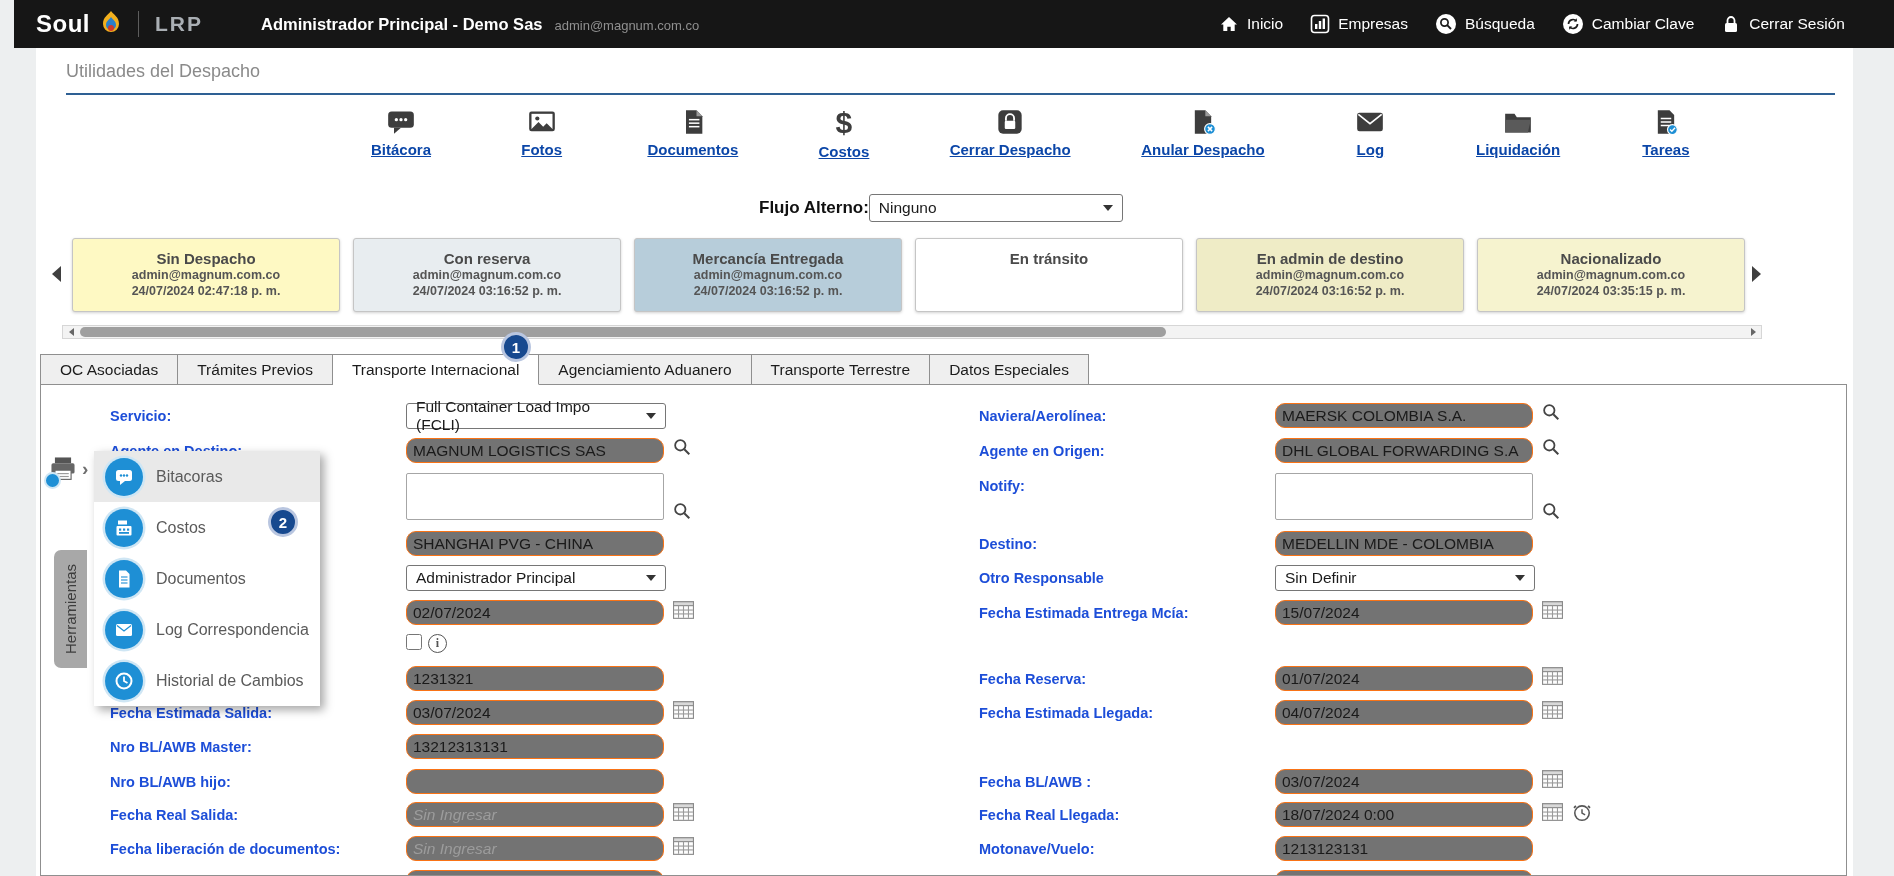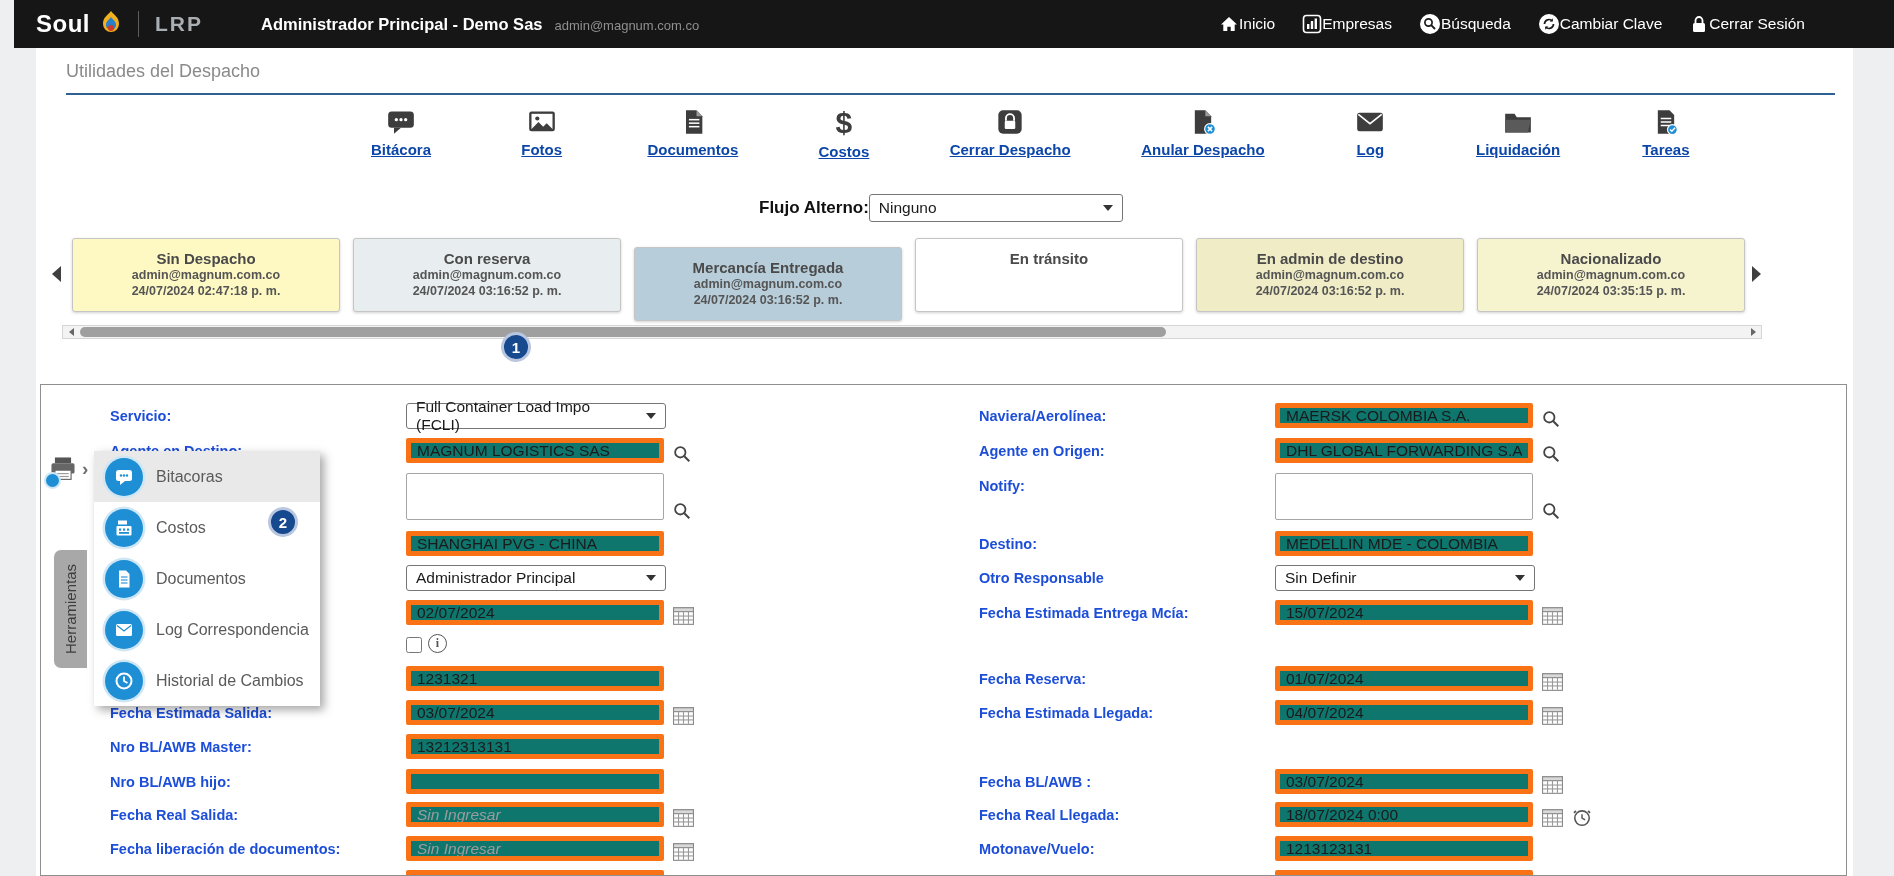--- a/index.html
+++ b/index.html
@@ -8,21 +8,21 @@
 
 .topbar{position:absolute;left:14px;top:0;width:100%;height:48px;background:#161616;color:#fff;display:flex;align-items:center}
 .brand{display:flex;align-items:center;gap:10px;padding-left:22px}
 .brand-name{font-size:24px;font-weight:bold;letter-spacing:.5px}
 .brand-sep{width:1px;height:26px;background:#5d5d5d;margin:0 6px}
 .brand-product{font-size:21px;font-weight:bold;color:#a9aeb3;letter-spacing:2px}
 .user-block{margin-left:58px;display:flex;align-items:baseline;gap:12px}
 .user-title{font-size:16.5px;font-weight:bold}
 .user-email{font-size:13px;color:#8f8f8f}
 .topnav{position:absolute;left:1205px;top:0;height:48px;display:flex;align-items:center;gap:27px}
-.nav-item{display:flex;align-items:center;gap:0;font-size:15.5px;cursor:pointer;white-space:nowrap}
+.nav-item{display:flex;align-items:center;gap:8px;font-size:15.5px;cursor:pointer;white-space:nowrap}
 
 .page{position:absolute;left:36px;top:48px;width:1817px;bottom:0;background:#fff}
 .page-title{position:absolute;left:30px;top:13px;font-size:18px;color:#8a8a8a}
 .title-rule{position:absolute;left:30px;right:18px;top:45px;border-bottom:2px solid #2e6094}
 
 .toolbar{position:absolute;left:330px;top:60px;width:1335px;display:flex;justify-content:space-between}
 .tool{display:flex;flex-direction:column;align-items:center;gap:5px;cursor:pointer;min-width:70px}
 .tool-label{color:#0b46a8;font-weight:bold;font-size:15px;text-decoration:underline;white-space:nowrap}
 .dollar{font-size:30px;font-weight:bold;color:#3d3d3d;line-height:30px}
 
@@ -47,24 +47,24 @@
 
 .tabs{position:absolute;left:4px;top:306px;display:flex;z-index:3}
 .tab{height:31px;line-height:29px;padding:0 19px;border:1px solid #8f8f8f;border-left:none;background:#efefef;font-size:15.5px;color:#1c1c1c;cursor:pointer;white-space:nowrap}
 .tab:first-child{border-left:1px solid #8f8f8f}
 .tab.active{background:#fff;border-bottom:1px solid #fff;position:relative;z-index:4}
 
 .formbox{position:absolute;left:4px;top:336px;width:1807px;height:492px;border:1px solid #8f8f8f;background:#fff;overflow:hidden}
 .frow{position:absolute;left:0;width:100%}
 .flabel{position:absolute;width:290px;font-size:14.5px;font-weight:bold;color:#1d4ed8;padding-top:5px;white-space:nowrap}
 .fl-l{left:69px}.fl-r{left:938px}
-.ffield{position:absolute;display:flex;align-items:flex-end;gap:9px}
+.ffield{position:absolute;display:flex;align-items:flex-start;gap:9px}
 .ff-l{left:365px}.ff-r{left:1234px}
 .ffield.bottom{align-items:flex-end}
-.ti{width:258px;height:25px;border:5px solid #f97316;border-radius:2px;padding:0 6px;font-size:15.5px;font-family:inherit;color:#1a1a1a;background:#0f766e}
+.ti{width:258px;height:25px;border:1px solid #f97316;border-radius:10px;padding:0 6px;font-size:15.5px;font-family:inherit;color:#1a1a1a;background:#737373}
 .ti::placeholder{color:#9c9c9c;font-style:italic}
 .ta{width:258px;height:47px;border:1px solid #a6a6a6;border-radius:2px;resize:none;font-family:inherit;font-size:15px}
 .w260{width:260px;height:26px}
 .icon-btn{cursor:pointer;display:inline-flex}
 .cb{width:16px;height:16px;cursor:pointer}
 .info{width:19px;height:19px;border:1.5px solid #555;border-radius:50%;display:flex;align-items:center;justify-content:center;font-size:12px;font-weight:bold;color:#555;font-family:"Liberation Serif",serif}
 
 .launcher{position:absolute;left:12px;top:407px;display:flex;align-items:center;gap:4px;cursor:pointer}
 .launch-chev{font-size:19px;color:#6f6f6f;font-weight:bold}
 .bluedot{position:absolute;left:8px;top:424px;width:17px;height:17px;border-radius:50%;background:#1e8fd5;border:2px solid #cfe6f4}
@@ -239,21 +239,21 @@
   <div class="card" style="left: 36px; background: #fef9c3;">
     <div class="card-title">Sin Despacho</div>
     <div class="card-sub">admin@magnum.com.co</div>
     <div class="card-sub">24/07/2024 02:47:18 p. m.</div>
   </div>
   <div class="card" style="left: 317px; background: rgb(232, 237, 240);">
     <div class="card-title">Con reserva</div>
     <div class="card-sub">admin@magnum.com.co</div>
     <div class="card-sub">24/07/2024 03:16:52 p. m.</div>
   </div>
-  <div class="card" style="left: 598px; background: rgb(183, 205, 218); margin-top: 9px;">
+  <div class="card" style="left: 598px; background: rgb(183, 205, 218);">
     <div class="card-title">Mercancía Entregada</div>
     <div class="card-sub">admin@magnum.com.co</div>
     <div class="card-sub">24/07/2024 03:16:52 p. m.</div>
   </div>
   <div class="card" style="left: 879px; background: rgb(255, 255, 255);">
     <div class="card-title">En tránsito</div>
     <div class="card-sub"></div>
     <div class="card-sub"></div>
   </div>
   <div class="card" style="left: 1160px; background: rgb(239, 236, 198);">
@@ -271,20 +271,28 @@
   <div class="hsb">
     <div class="hsb-btn left">
         <span class="tri-l"></span>
       </div>
     <div class="hsb-thumb"></div>
     <div class="hsb-btn right">
         <span class="tri-r"></span>
       </div>
   </div>
 
+  <div class="tabs">
+    <div class="tab">OC Asociadas</div>
+    <div class="tab">Trámites Previos</div>
+    <div class="tab active">Transporte Internacional</div>
+    <div class="tab">Agenciamiento Aduanero</div>
+    <div class="tab">Transporte Terrestre</div>
+    <div class="tab">Datos Especiales</div>
+  </div>
 
   <div class="formbox">
 
     <div class="frow" style="top:18px">
       <div class="flabel fl-l">Servicio:</div>
       <div class="ffield ff-l">
         <div class="fsel w260">
             <span>Full Container Load Impo (FCLI)</span>
             <span class="caret"></span>
           </div>

